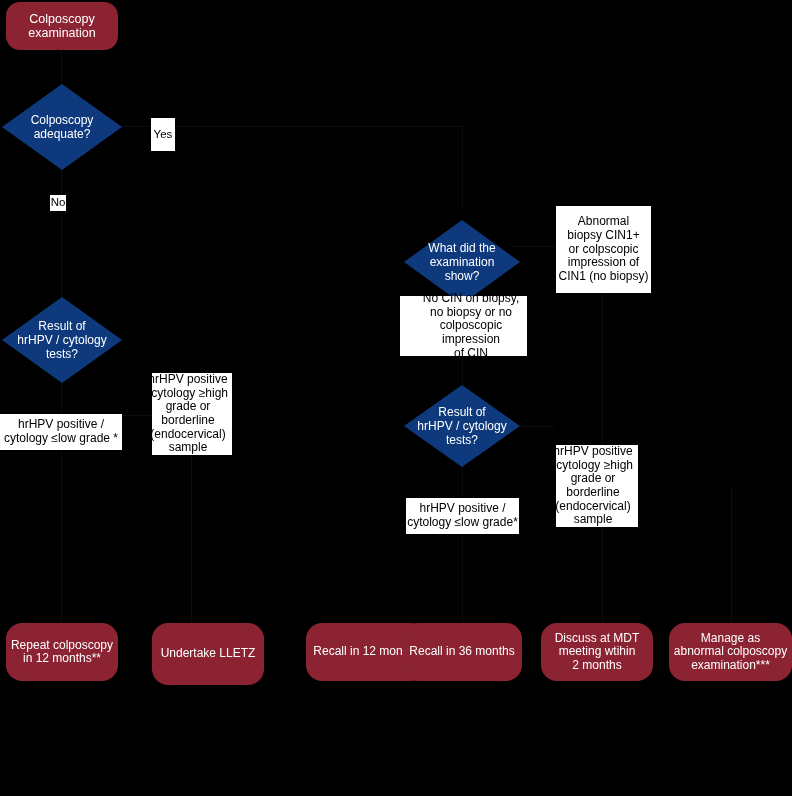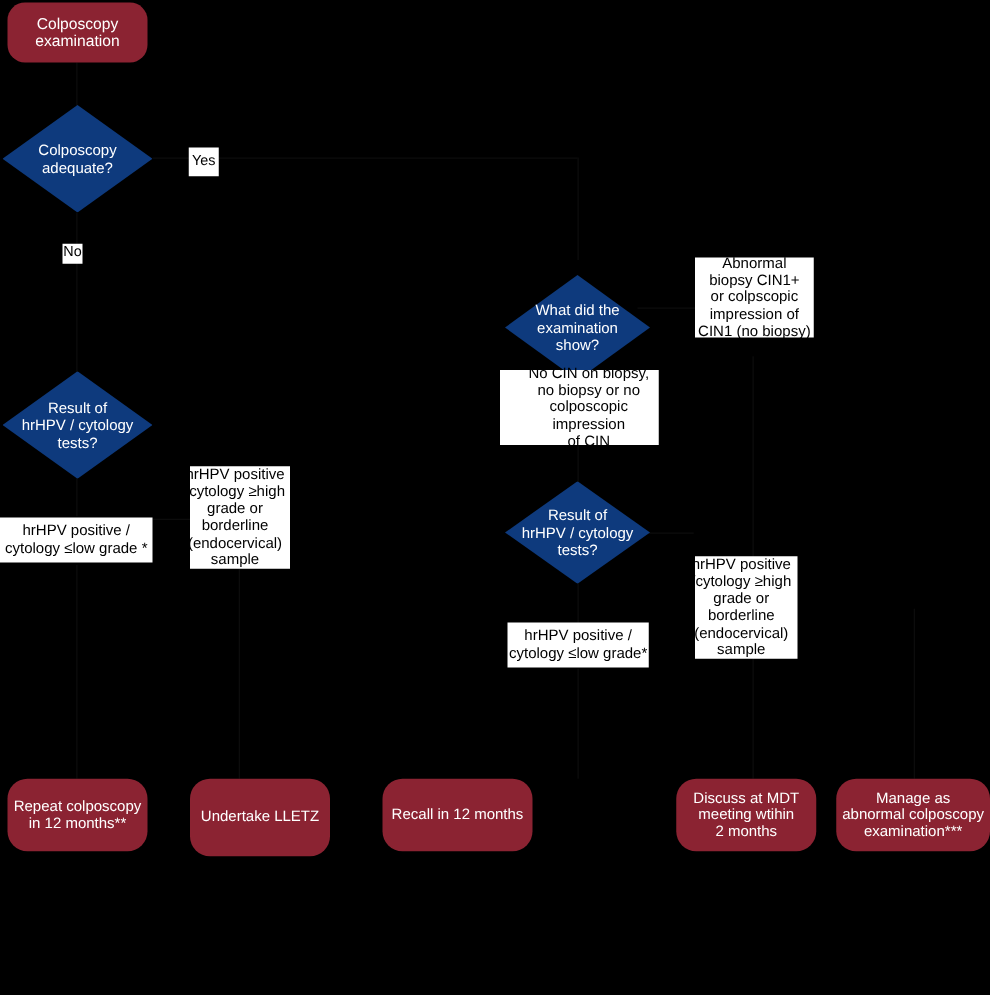--- a/index.html
+++ b/index.html
@@ -114,21 +114,21 @@
     <span>Colposcopy
 examination</span>
   </div>
 
   <div class="diamond-wrap" style="left:2px; top:84px; width:120px; height:86px;">
     <div class="diamond-shape"></div>
     <div class="diamond-label">Colposcopy
 adequate?</div>
   </div>
 
-  <div class="node wbox wbox-small" style="left:151px; top:118px; width:24px; height:23px;">
+  <div class="node wbox wbox-small" style="left:151px; top:118px; width:24px; height:33px;">
     <span>Yes</span>
   </div>
 
   <div class="node wbox wbox-small" style="left:50px; top:195px; width:16px; height:16px;">
     <span>No</span>
   </div>
 
   <div class="diamond-wrap" style="left:404px; top:220px; width:116px; height:84px;">
     <div class="diamond-shape"></div>
     <div class="diamond-label">What did the
@@ -136,21 +136,21 @@
 show?</div>
   </div>
 
   <div class="node wbox" style="left:400px; top:296px; width:127px; height:60px;">
     <span style="display:block; width:170px;padding-left:15px;">No CIN on biopsy,
 no biopsy or no
 colposcopic impression
 of CIN</span>
   </div>
 
-  <div class="node wbox" style="left:556px; top:206px; width:95px; height:64px;">
+  <div class="node wbox" style="left:556px; top:206px; width:95px; height:87px;">
     <span style="display:block; width:104px;">Abnormal
 biopsy CIN1+
 or colpscopic
 impression of
 CIN1 (no biopsy)</span>
   </div>
 
   <div class="diamond-wrap" style="left:2px; top:297px; width:120px; height:86px;">
     <div class="diamond-shape"></div>
     <div class="diamond-label">Result of
@@ -199,20 +199,23 @@
   </div>
 
   <div class="node pill" style="left:152px; top:623px; width:112px; height:62px;">
     <span>Undertake LLETZ</span>
   </div>
 
   <div class="node pill" style="left:266px; top:623px; width:120px; height:58px;margin-left:40px;">
     <span>Recall in 12 months</span>
   </div>
 
+  <div class="node pill" style="left:402px; top:623px; width:120px; height:58px;">
+    <span>Recall in 36 months</span>
+  </div>
 
   <div class="node pill" style="left:541px; top:623px; width:112px; height:58px;">
     <span>Discuss at MDT
 meeting wtihin
 2 months</span>
   </div>
 
   <div class="node pill" style="left:669px; top:623px; width:123px; height:58px;">
     <span>Manage as
 abnormal colposcopy

